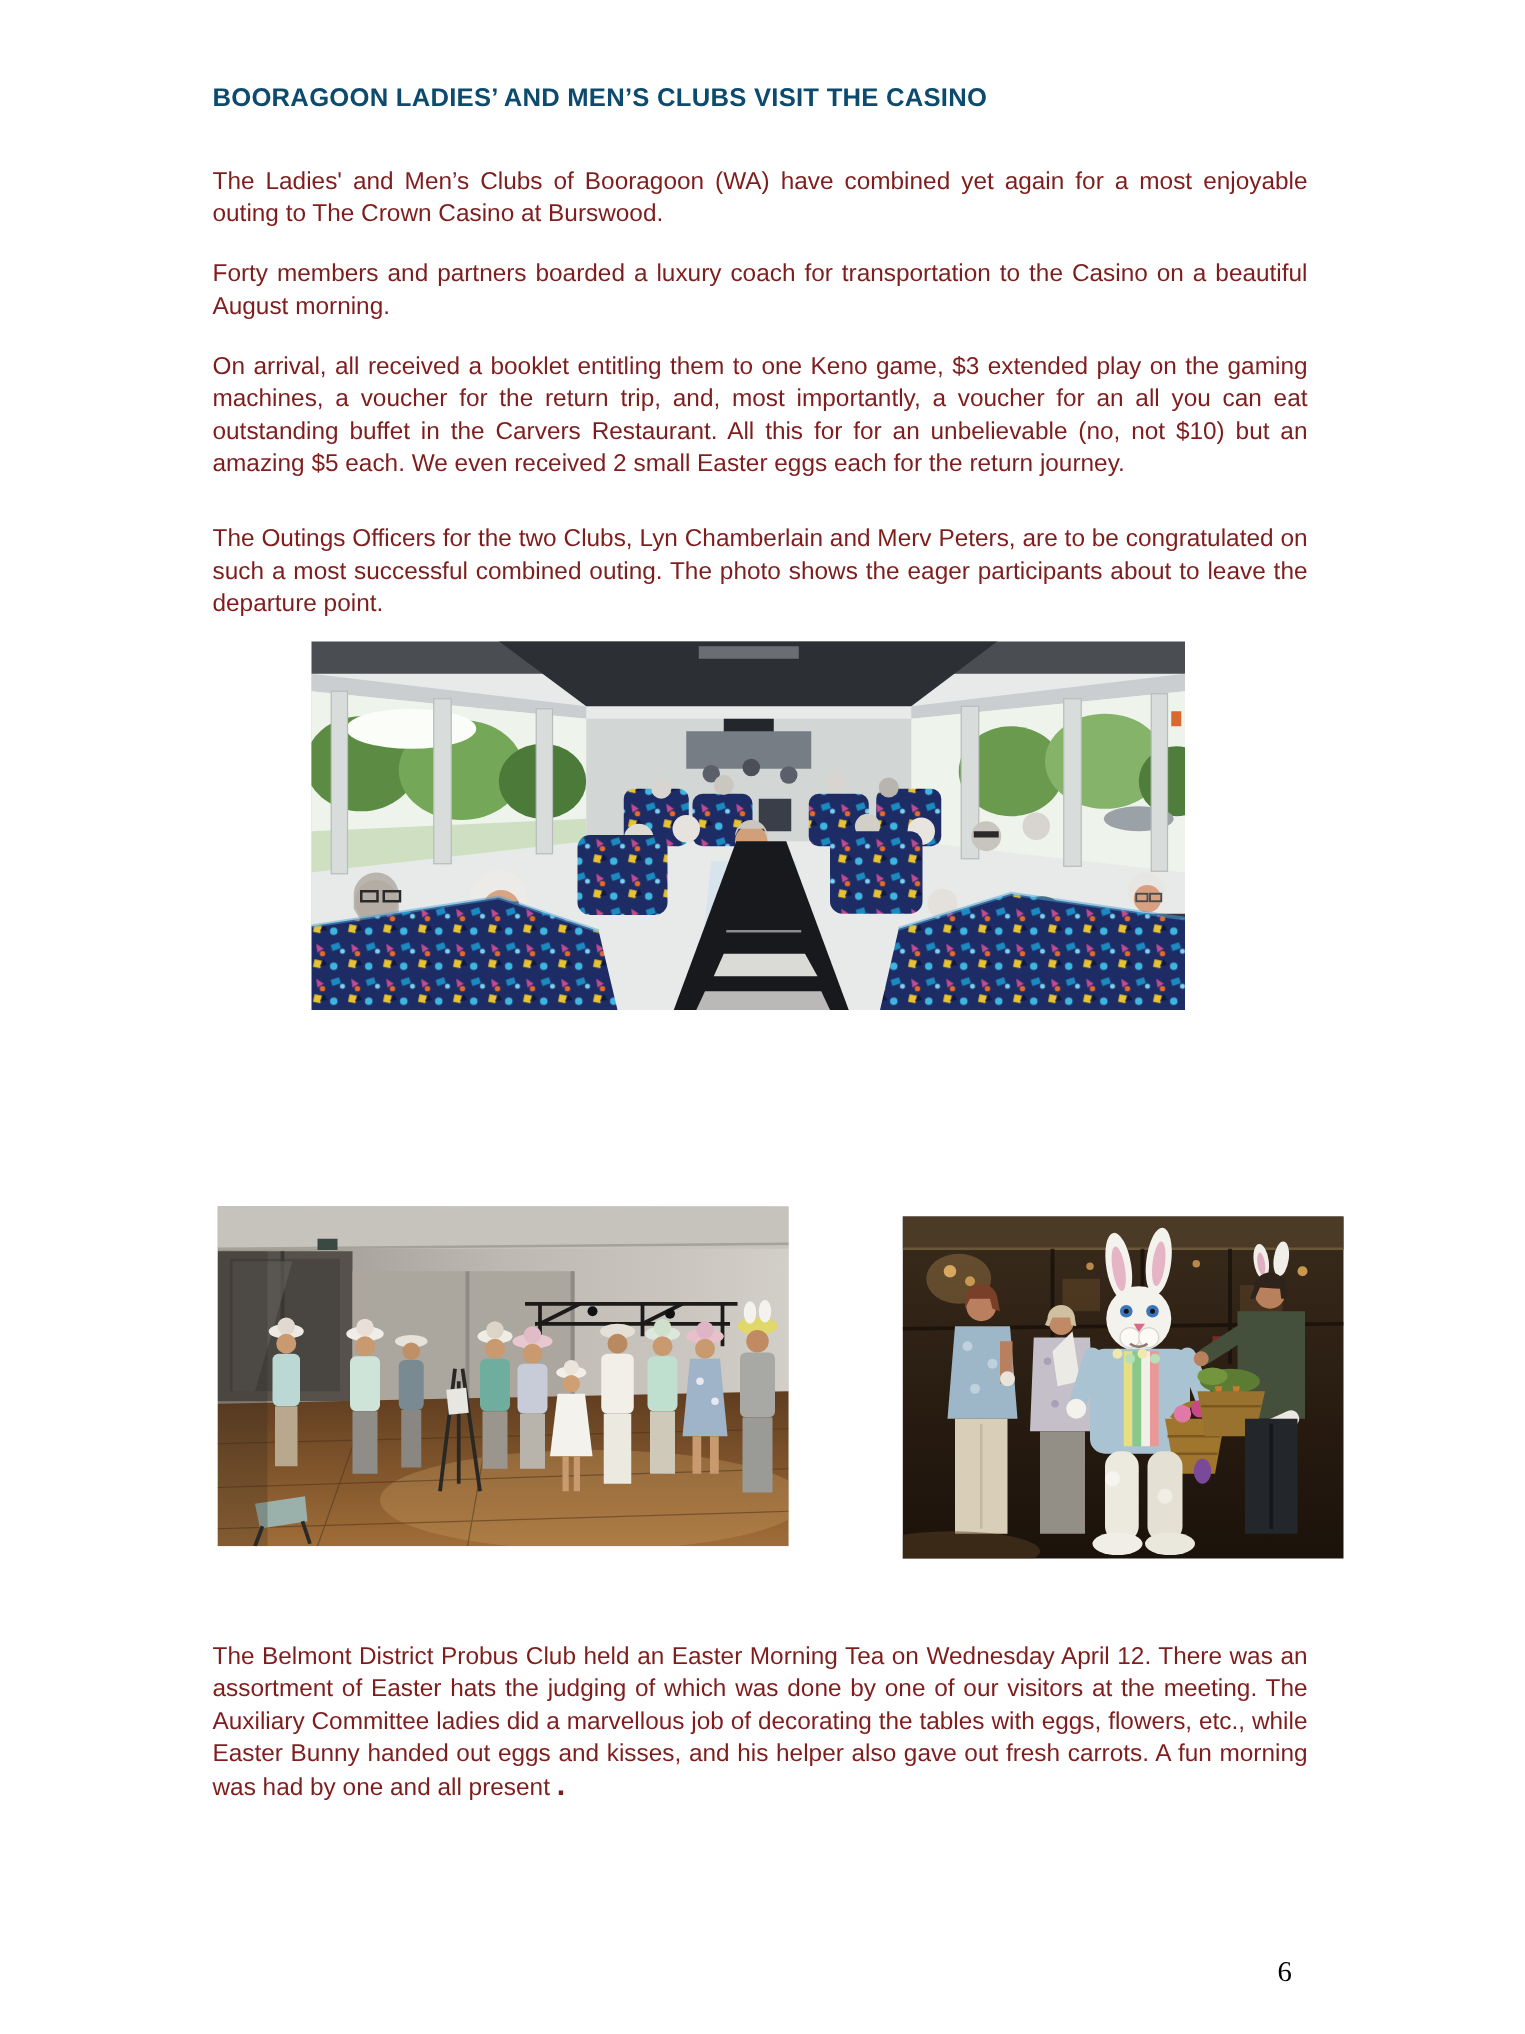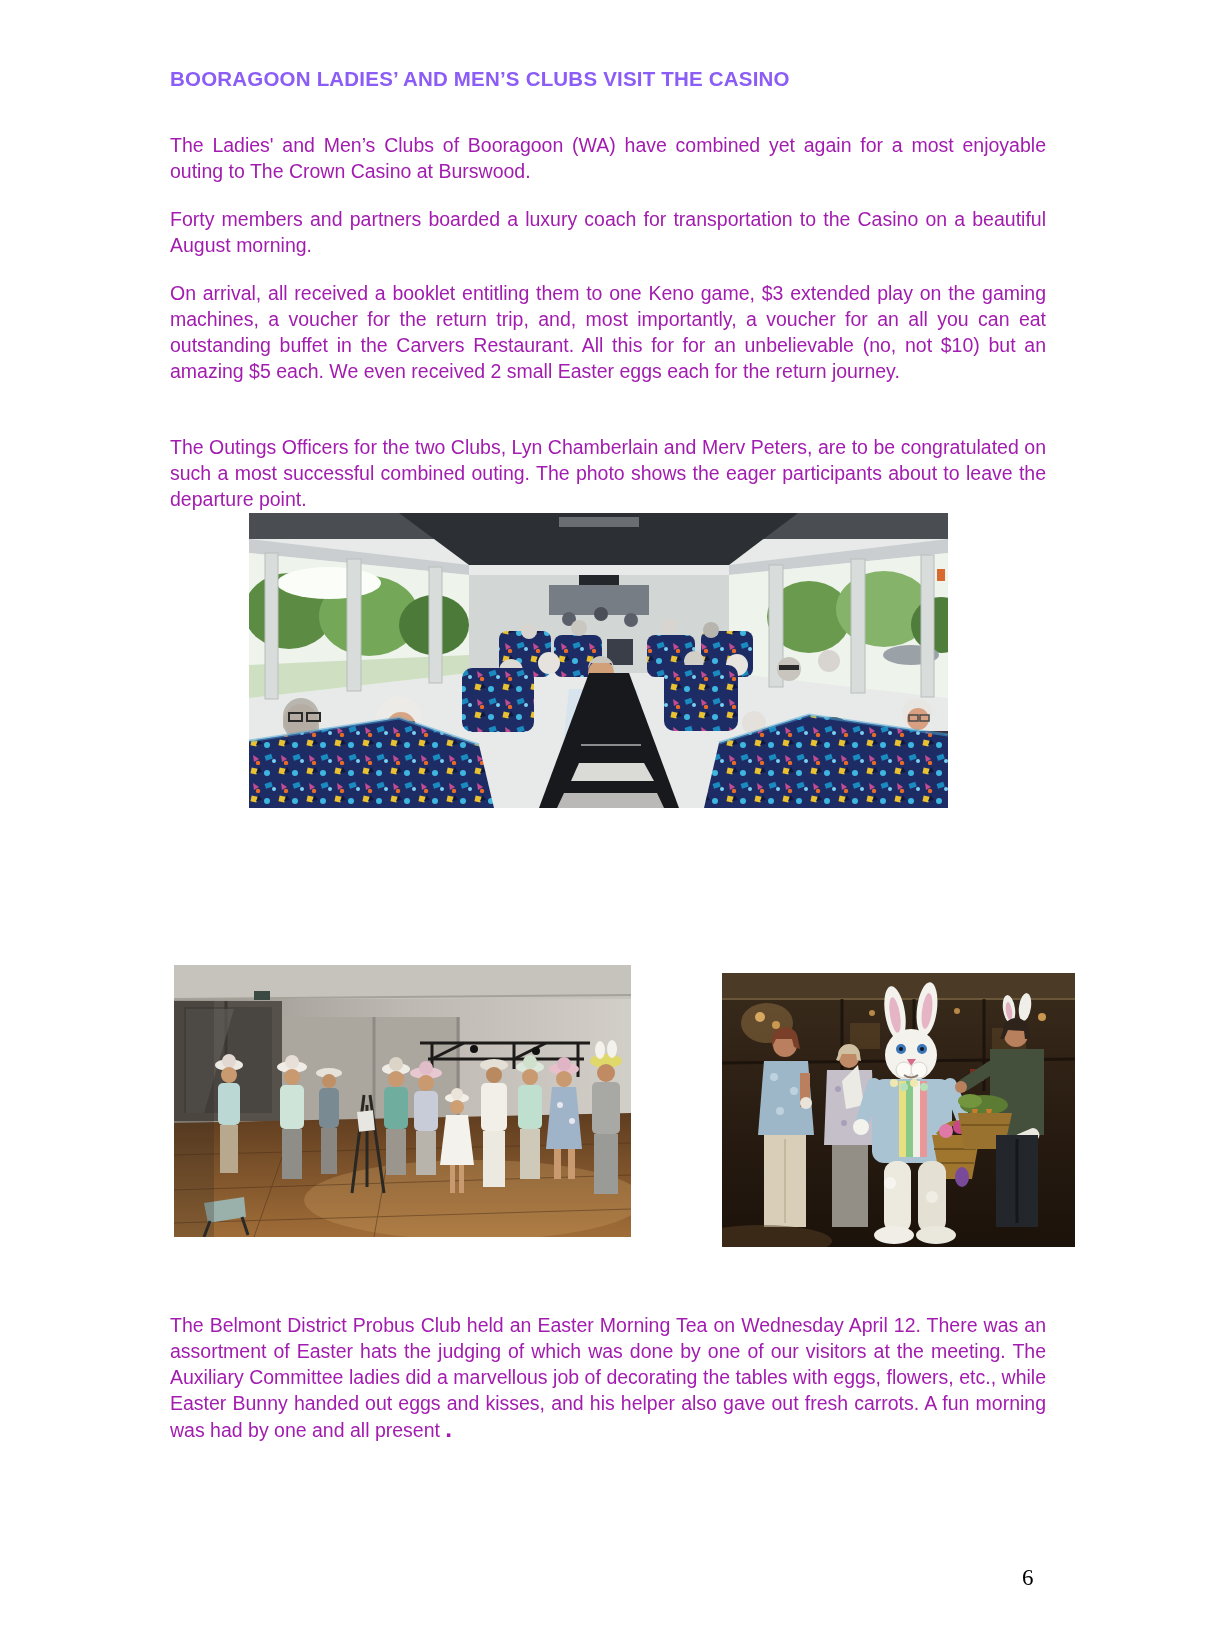--- a/index.html
+++ b/index.html
@@ -12,32 +12,32 @@
     color:#010101;
     overflow:hidden;
   }
   .article-title{
     position:absolute;
     left:170px;
     width:876px;
     font-size:20.5px;
     font-weight:bold;
     letter-spacing:0.2px;
-    color:#8b5cf6;
+    color:#0c4a6e;
     white-space:nowrap;
   }
   .article-title.centered{ text-align:center; white-space:normal; }
   .body-par{
     position:absolute;
     left:170px;
     width:876px;
     font-size:19.5px;
     line-height:26px;
     text-align:justify;
-    color:#a21caf;
+    color:#7f1d1d;
   }
   .photo{
     position:absolute;
     overflow:hidden;
     background:#d8d8d8;
   }
   .photo svg{ display:block; }
   .big-dot{
     font-weight:bold;
     font-size:1.25em;
@@ -54,21 +54,21 @@
 </head>
 <body>
 
 <div class="page">
 
   <div class="article-title" style="top:67px;">BOORAGOON LADIES’ AND MEN’S CLUBS VISIT THE CASINO</div>
 
   <p class="body-par" style="top:112px;">The Ladies' and Men’s Clubs of Booragoon (WA) have combined yet again for a most enjoyable outing to The Crown Casino at Burswood.</p>
   <p class="body-par" style="top:186px;">Forty members and partners boarded a luxury coach for transportation to the Casino on a beautiful August morning.</p>
   <p class="body-par" style="top:260px;">On arrival, all received a booklet entitling them to one Keno game, $3 extended play on the gaming machines, a voucher for the return trip, and, most importantly, a voucher for an all you can eat outstanding buffet in the Carvers Restaurant. All this for for an unbelievable (no, not $10) but an amazing $5 each. We even received 2 small Easter eggs each for the return journey.</p>
-  <p class="body-par" style="top:414px;">The Outings Officers for the two Clubs, Lyn Chamberlain and Merv Peters, are to be congratulated on such a most successful combined outing. The photo shows the eager participants about to leave the departure point.</p>
+  <p class="body-par" style="top:398px;">The Outings Officers for the two Clubs, Lyn Chamberlain and Merv Peters, are to be congratulated on such a most successful combined outing. The photo shows the eager participants about to leave the departure point.</p>
 
   <div class="photo" style="left:249px;top:513px;width:699px;height:295px;" aria-label="Eager participants seated inside the luxury coach about to leave the departure point">
     <svg width="699" height="295" viewBox="0 0 699 295" xmlns="http://www.w3.org/2000/svg">
       <defs>
         <pattern id="seatpat" width="28" height="28" patternUnits="userSpaceOnUse">
           <rect width="28" height="28" fill="#1e2c66"></rect>
           <rect x="2" y="3" width="6" height="6" fill="#e8c230" transform="rotate(12 5 6)"></rect>
           <circle cx="18" cy="8" r="3" fill="#3fb6e0"></circle>
           <path d="M4 18 l6 4 l-5 3 z" fill="#c44a92"></path>
           <rect x="16" y="18" width="7" height="5" fill="#1a8ac0" transform="rotate(-18 19 20)"></rect>

